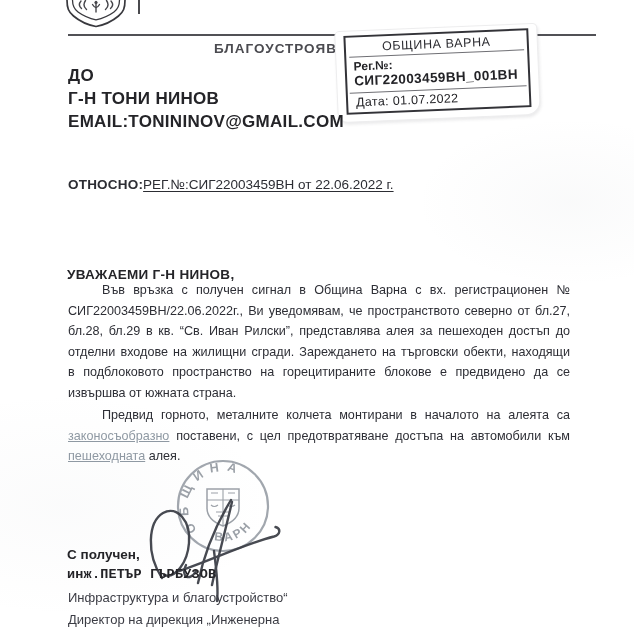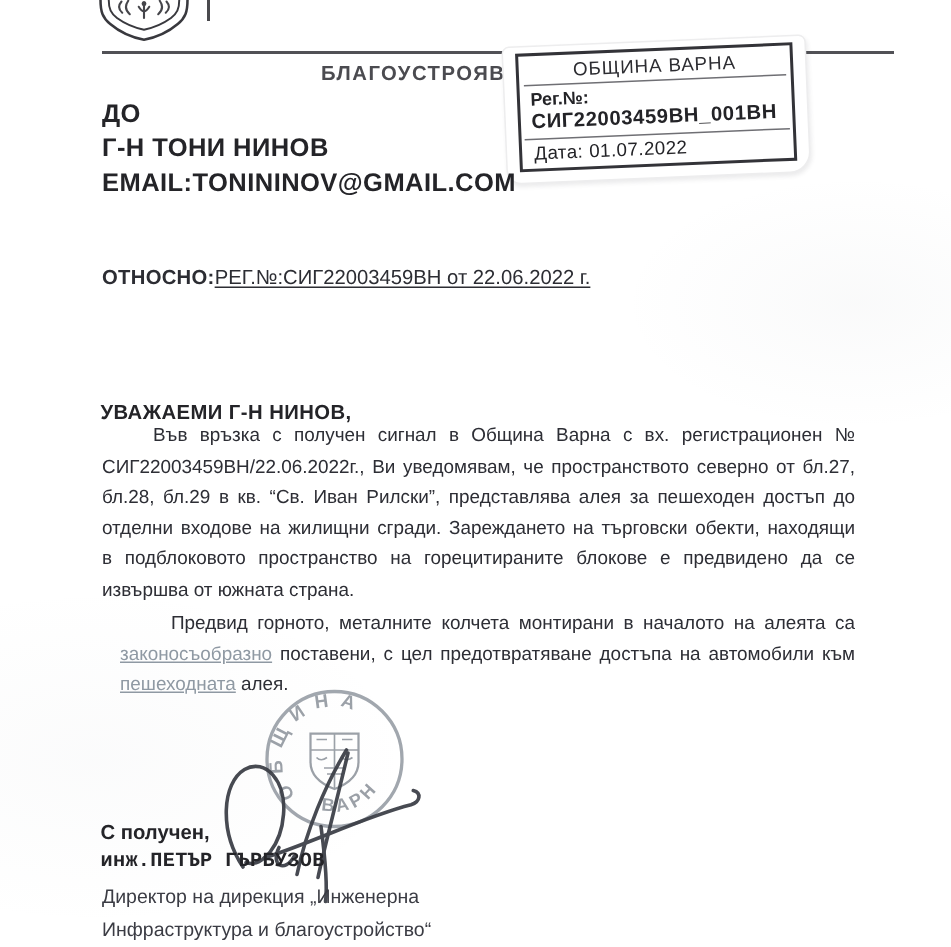--- a/index.html
+++ b/index.html
@@ -52,21 +52,21 @@
   
   .subject{position:absolute;left:68px;top:177px;font-size:13.5px;color:#2c2d33;}
   .s-label{font-weight:bold;letter-spacing:.2px;}
   .s-ref{text-decoration:underline;text-underline-offset:2px;}
 
   
   .salutation{position:absolute;left:67px;top:239px;font-weight:bold;font-size:13.5px;letter-spacing:.3px;color:#242428;margin-top:28px;}
 
   
   .bodytext{position:absolute;left:68px;top:280px;width:502px;font-size:12.6px;line-height:20.5px;color:#2d2e35;}
-  .para + .para{margin-top:2px;margin-left:12px;}
+  .para + .para{margin-top:2px;}
   .bline{text-align:justify;text-align-last:justify;white-space:normal;}
   .bline.last{text-align-last:left;}
   .bline.first{text-indent:34px;}
   .muted{color:#8f99a3;text-decoration:underline;}
 
   
   .stamp-sig{position:absolute;left:128px;top:444px;pointer-events:none;}
 
   
   .closing{position:absolute;left:67px;top:547px;font-weight:bold;font-size:13.5px;color:#242428;}
@@ -163,17 +163,17 @@
       <path d="M104,58 C96,92 88,122 84,141"></path>
       <path d="M48,128 C80,118 116,100 146,92.5 C152.5,90.5 153,84.5 147.5,83"></path>
       <path d="M58,121 C52,133 62,138 68,127"></path>
       <path d="M86,107 C88.5,126 90.5,146 89,157"></path>
     </g>
   </svg>
 
   <div class="closing">С получен,</div>
   <div class="signer">инж.ПЕТЪР ГЪРБУЗОВ</div>
   <div class="signer-title">
+    <div>Инфраструктура и благоустройство“</div>
     <div>Директор на дирекция „Инженерна</div>
-    <div>Инфраструктура и благоустройство“</div>
   </div>
 
 </div>
 
 </body></html>

